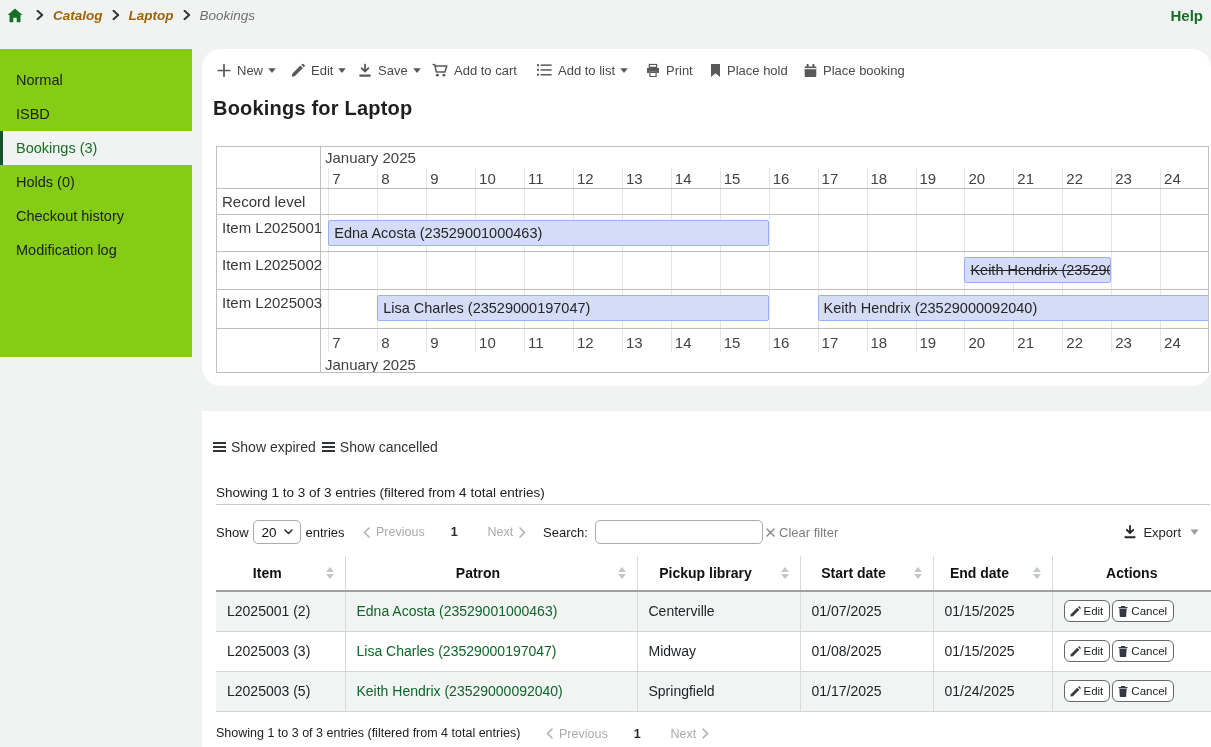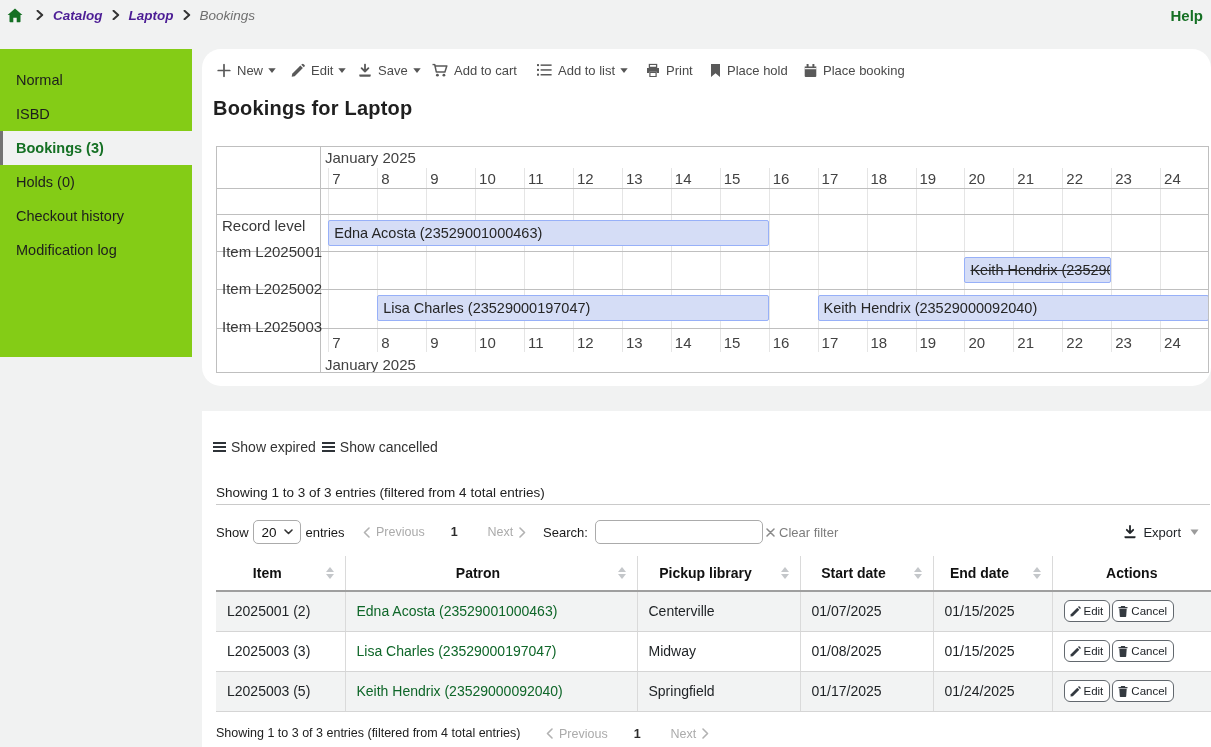--- a/index.html
+++ b/index.html
@@ -9,38 +9,38 @@
     background:#f1f2f2; color:#212121; overflow:hidden; position:relative;
   }
   #canvas { position:relative; width:1211px; height:747px; }
 
   
   .breadcrumb-bar {
     position:absolute; left:0; top:0; width:1211px; height:30px;
     background:#f1f2f2; display:flex; align-items:center; padding:0 8px 0 7px;
     font-size:13.5px; font-style:italic; font-weight:bold;
   }
-  .breadcrumb-bar .crumb-link { color:#4c1d95; text-decoration:none; }
+  .breadcrumb-bar .crumb-link { color:#a16207; text-decoration:none; }
   .breadcrumb-bar .crumb-current { color:#6f6f6f; font-weight:normal; }
   .crumb-sep { display:inline-flex; margin:0 9px; }
   .home-icon { display:inline-flex; margin-right:4px; }
   .help-link { margin-left:auto; color:#157024; font-style:normal; font-weight:bold; text-decoration:none; font-size:15px; }
 
   
   .sidebar {
     position:absolute; left:0; top:49px; width:192px; height:308px;
     background:#84cc16; padding-top:14px;
   }
   .sidebar-item {
     display:block; height:34px; line-height:34px; padding-left:16px;
     font-size:14.5px; color:#1d1d1d; text-decoration:none; cursor:pointer;
   }
   .sidebar-item.active {
-    background:#f1f2f2; border-left:3px solid #737373; padding-left:13px;
-    color:#157024; font-weight:bold;
+    background:#f1f2f2; border-left:3px solid #14532d; padding-left:13px;
+    color:#157024; font-weight:normal;
   }
 
   
   .card { position:absolute; left:202px; width:1009px; background:#fff; }
   #card-top { top:49px; height:337px;border-radius:19px; }
   #card-table { top:411px; height:336px; }
 
   
   .toolbar {
     position:absolute; left:13px; top:9px; height:24px; width:980px;
@@ -66,21 +66,21 @@
   
   .vis-timeline {
     position:absolute; left:14px; top:97px; width:993px; height:227px;
     border:1px solid #bfbfbf; overflow:hidden; background:#fff;
     font-size:15px; color:#3d3d3d;
   }
   .vis-inner { position:relative; width:991px; height:225px; }
   .vis-vline { position:absolute; width:1px; background:#e5e5e5; }
   .vis-hline { position:absolute; left:0; width:991px; height:1px; background:#bfbfbf; }
   .vis-labelcol-border { position:absolute; top:0; height:225px; width:1px; background:#bfbfbf; }
-  .vis-group-label { position:absolute; left:5px; white-space:nowrap; color:#383838;margin-top:24px; }
+  .vis-group-label { position:absolute; left:5px; white-space:nowrap; color:#383838; }
   .vis-major-label, .vis-minor-label { position:absolute; white-space:nowrap; color:#424242; }
   .vis-item-bar {
     position:absolute; height:26px; background:#d5ddf6; border:1px solid #97b0f8;
     border-radius:2px; overflow:hidden; white-space:nowrap;
     font-size:14.5px; color:#262626; line-height:24px; padding-left:5px; cursor:pointer;
   }
   .vis-item-bar.cancelled { text-decoration:line-through; }
 
   
   .dt-buttons-row { position:absolute; left:11px; top:25px; display:flex; align-items:center; height:22px; }

